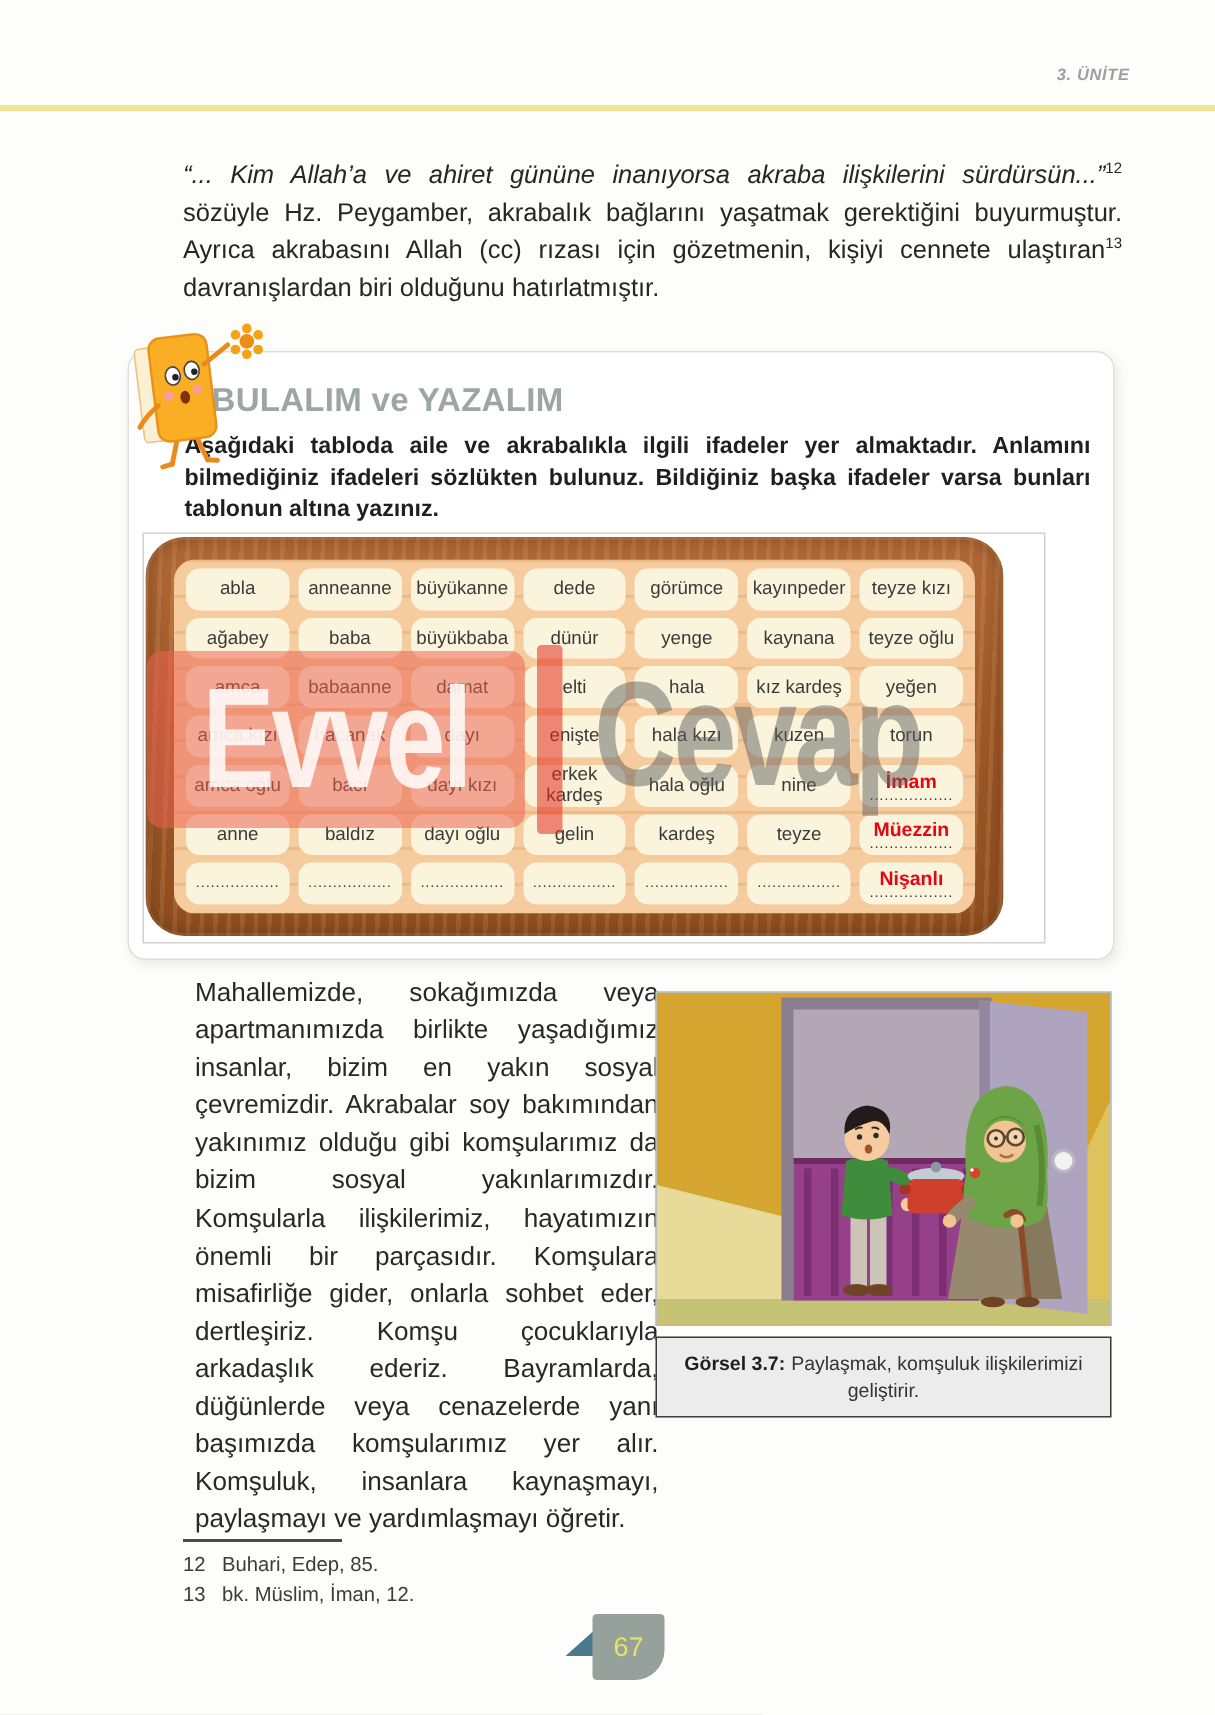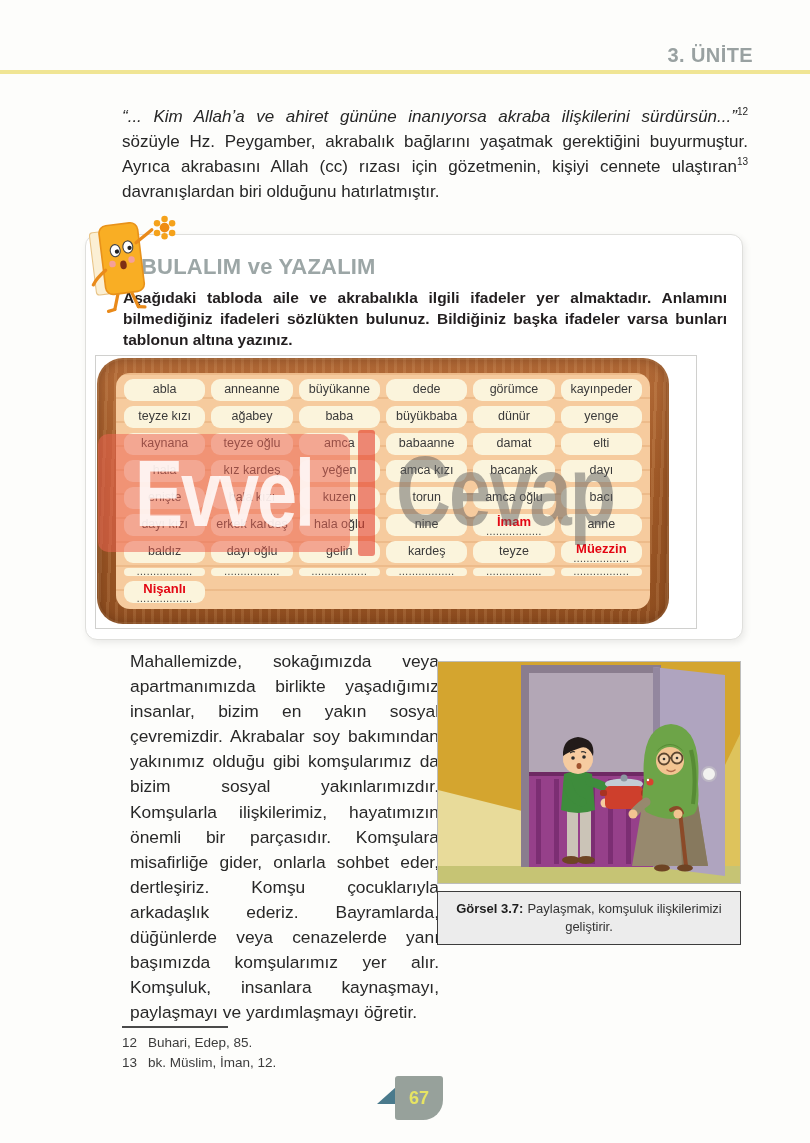--- a/index.html
+++ b/index.html
@@ -1,21 +1,21 @@
 <!DOCTYPE html>
 <html><head>
 <meta charset="utf-8">
 <style>
   html,body{margin:0;padding:0;background:#e9e9e9;}
   .page{position:relative;width:810px;height:1143px;margin:0 auto;background:#FDFDFB;
         font-family:"Liberation Sans",sans-serif;overflow:hidden;}
 
   
-  .unit-header{position:absolute;top:44px;right:57px;font-size:20px;font-weight:700;
-               color:#99A1A1;letter-spacing:.4px;}
+  .unit-header{position:absolute;top:44px;right:57px;font-size:11px;font-weight:700;
+               color:#99A1A1;letter-spacing:.4px;font-style:italic;}
   .header-rule{position:absolute;top:70px;left:0;width:810px;height:4px;background:#F0E594;}
 
   
   .intro{position:absolute;left:122px;top:104px;width:626px;margin:0;font-size:17px;
          line-height:25px;color:#262626;text-align:justify;}
   .intro .quote{font-style:italic;}
   sup.ref{font-size:10px;line-height:0;}
 
   
   .activity-box{position:absolute;left:85px;top:234px;width:656px;height:404px;background:#fff;
@@ -31,21 +31,21 @@
                border:1px solid #D0D0CE;z-index:2;box-sizing:border-box;}
   .wood-frame{position:absolute;left:1px;top:2px;width:572px;height:266px;border-radius:26px;
               box-sizing:border-box;padding:15px 19px;
               background:linear-gradient(180deg,#B26A37 0%,#A05A28 45%,#8F4E20 100%);
               background-image:repeating-linear-gradient(92deg,rgba(255,205,150,.14) 0 3px,rgba(0,0,0,0) 3px 9px),
                                linear-gradient(180deg,#B26A37 0%,#A05A28 45%,#8F4E20 100%);
               box-shadow:inset 0 0 14px rgba(70,30,8,.5),inset 0 0 0 2px rgba(255,220,170,.15);}
   .wood-inner{width:100%;height:100%;border-radius:14px;box-sizing:border-box;padding:6px 8px;
               background:#F6CB9E;
               background-image:repeating-linear-gradient(180deg,rgba(210,140,80,.25) 0 2px,rgba(0,0,0,0) 2px 24px);}
-  .grid{display:grid;height:100%;grid-template-columns:repeat(6,1fr);grid-template-rows:repeat(7,1fr);
+  .grid{display:grid;height:100%;grid-template-columns:repeat(7,1fr);grid-template-rows:repeat(7,1fr);
         gap:5px 6px;}
   .cell{background:#FBF4DC;border-radius:9px;display:flex;flex-direction:column;align-items:center;
         justify-content:center;text-align:center;padding:1px 2px;overflow:hidden;}
   .cell-text{font-size:12.5px;line-height:1.08;color:#3A3A3A;}
   .cell-text.answer{color:#E30613;font-weight:700;font-size:13px;}
   .dots{font-size:10px;line-height:6px;letter-spacing:.5px;color:#3A3A3A;white-space:nowrap;
         overflow:hidden;max-width:92%;}
 
   
   .watermark{position:absolute;left:0;top:78px;width:600px;height:122px;z-index:5;pointer-events:none;}
@@ -72,21 +72,21 @@
 
   
   .fn-rule{position:absolute;left:122px;top:1026px;width:106px;height:2px;background:#4A4A4A;}
   .footnotes{position:absolute;left:122px;top:1033px;font-size:13.5px;color:#3C3C3C;}
   .fn{display:flex;line-height:19.5px;}
   .fn-num{width:26px;flex:none;}
 
   
   .pagenum{position:absolute;left:395px;top:1076px;width:48px;height:44px;background:#97A19B;
            border-radius:3px 3px 20px 3px;display:flex;align-items:center;justify-content:center;
-           font-size:18px;font-weight:700;color:#E7E463;}
+           font-size:18px;font-weight:400;color:#E7E463;}
   .page-tri{position:absolute;left:377px;top:1087px;width:19px;height:17px;background:#4A7A8C;
             clip-path:polygon(100% 0,100% 100%,0 100%);}
 </style>
 </head>
 <body>
 
 <div class="page">
 
   <div class="unit-header">3. ÜNİTE</div>
   <div class="header-rule"></div>

